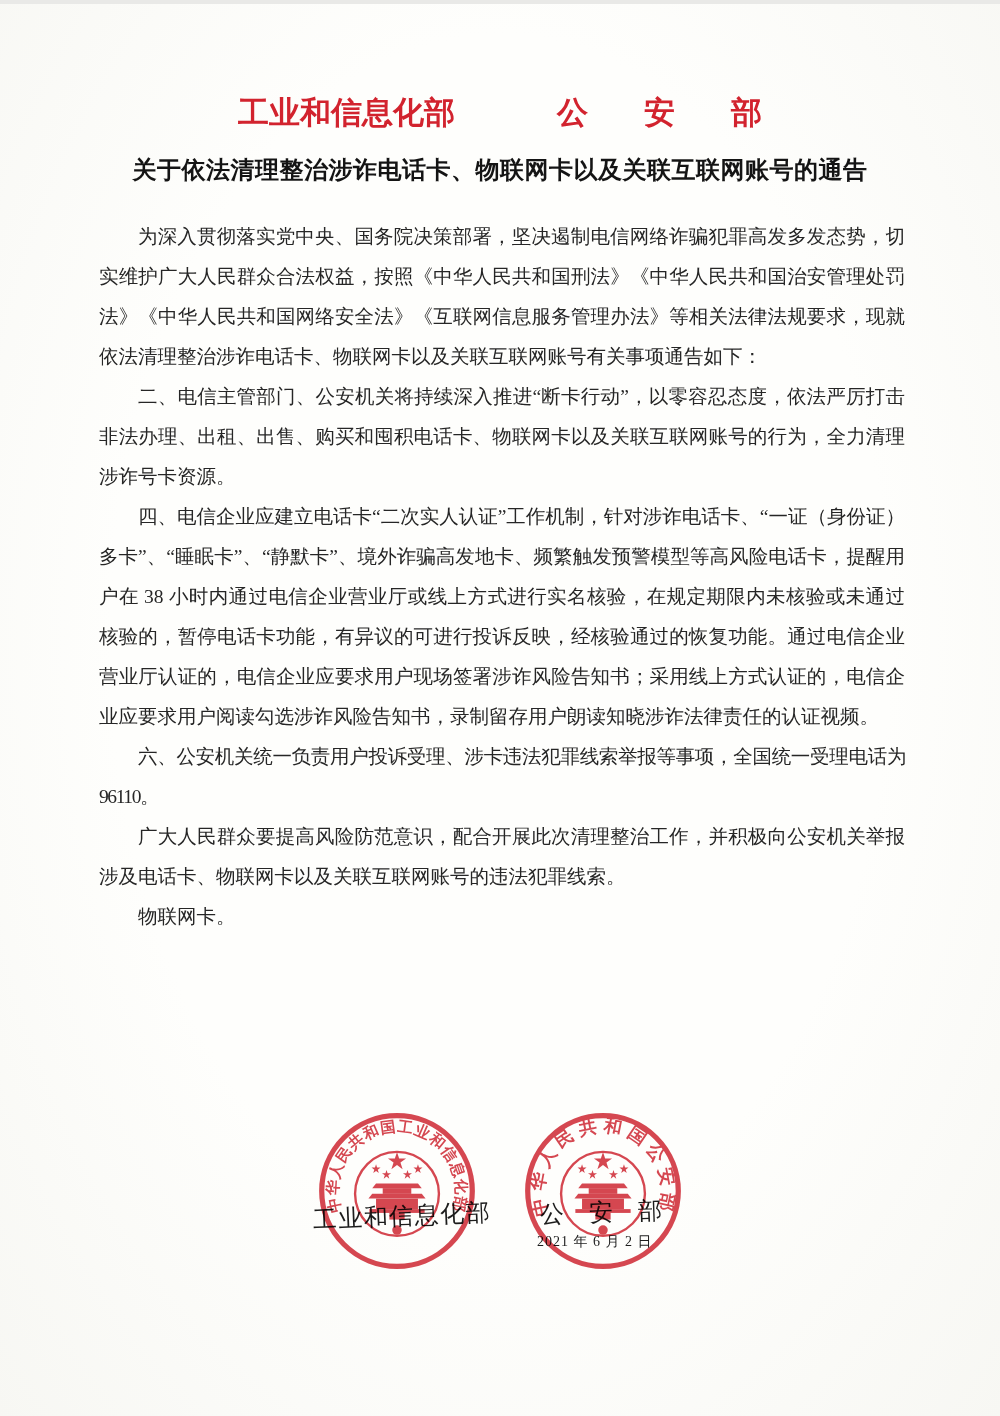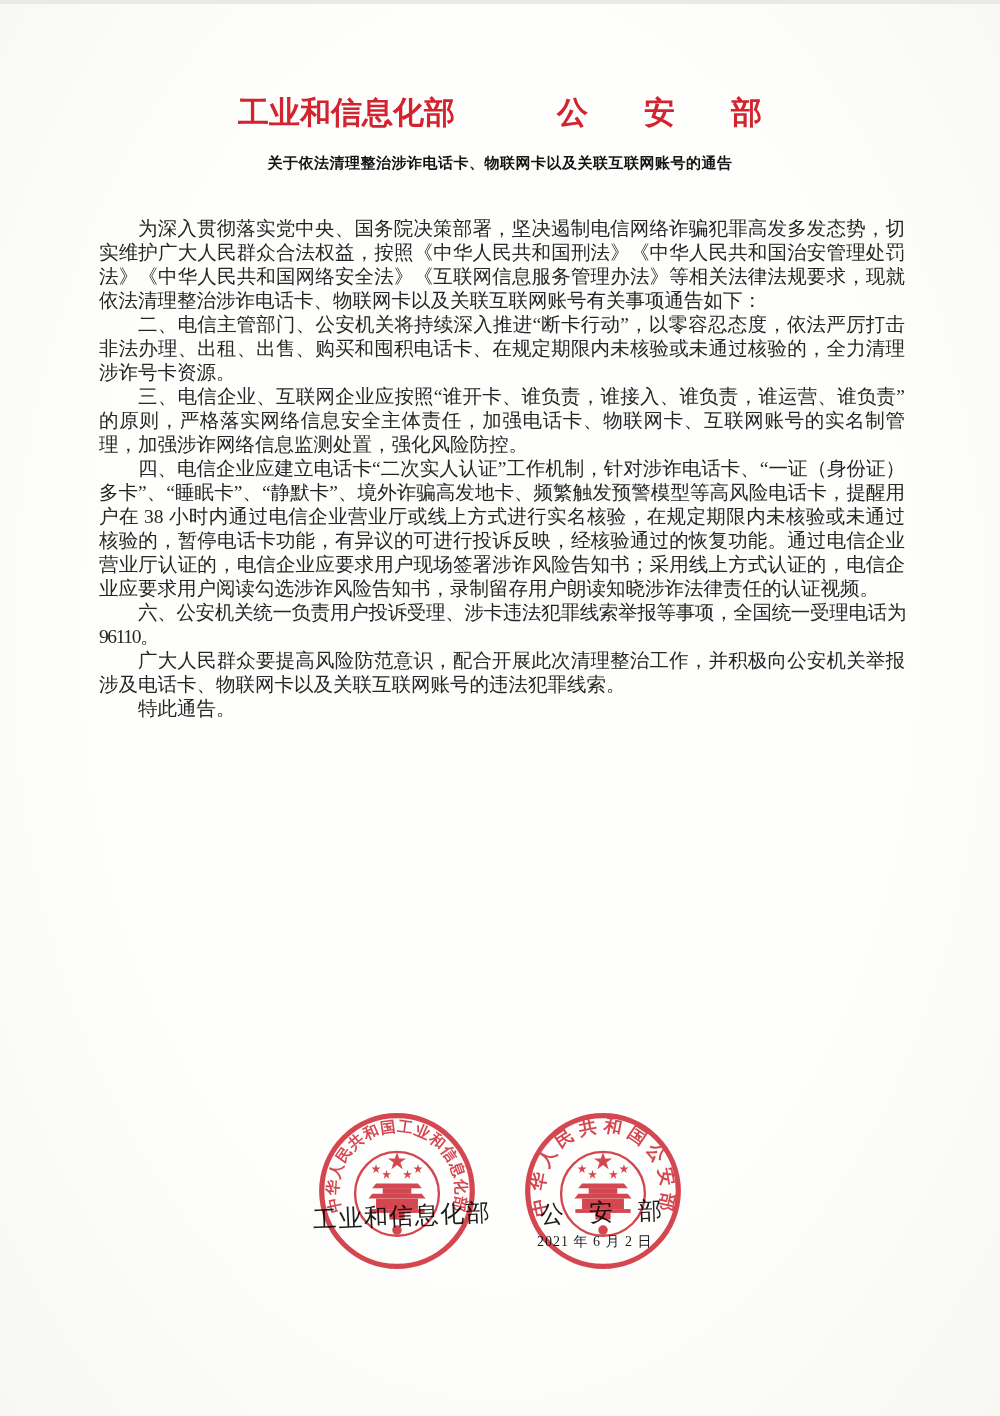--- a/index.html
+++ b/index.html
@@ -39,33 +39,33 @@
   }
 
   
   .doc-title {
     position: absolute;
     top: 150px;
     left: 0;
     width: 100%;
     text-align: center;
     font-weight: 700;
-    font-size: 15px;
+    font-size: 24px;
     color: #141414;
     letter-spacing: 0.5px;
   }
 
   
   .body-text {
     position: absolute;
     top: 213px;
     left: 99px;
     width: 806px;
     font-size: 19.5px;
-    line-height: 24px;
+    line-height: 40px;
     text-align: justify;
   }
   .body-text p {
     margin: 0;
     text-indent: 2em;
   }
   .body-text p.squeeze {
     letter-spacing: -1.4px;
   }
 
@@ -141,26 +141,25 @@
 
   <div class="header-line">
     <span>工业和信息化部</span>
     <span class="ministry-mps">公安部</span>
   </div>
 
   <div class="doc-title">关于依法清理整治涉诈电话卡、物联网卡以及关联互联网账号的通告</div>
 
   <div class="body-text">
     <p>为深入贯彻落实党中央、国务院决策部署，坚决遏制电信网络诈骗犯罪高发多发态势，切实维护广大人民群众合法权益，按照《中华人民共和国刑法》《中华人民共和国治安管理处罚法》《中华人民共和国网络安全法》《互联网信息服务管理办法》等相关法律法规要求，现就依法清理整治涉诈电话卡、物联网卡以及关联互联网账号有关事项通告如下：</p>
-    <p>二、电信主管部门、公安机关将持续深入推进“断卡行动”，以零容忍态度，依法严厉打击非法办理、出租、出售、购买和囤积电话卡、在规定期限内未核验或未通过核验的，全力清理涉诈号卡资源。</p>
-    <p>三、电信企业、互联网企业应按照“谁开卡、谁负责，谁接入、谁负责，谁运营、谁负责”的原则，严格落实网络信息安全主体责任，加强电话卡、物联网卡、互联网账号的实名制管理，加强涉诈网络信息监测处置，强化风险防控。</p>
+    <p>二、电信主管部门、公安机关将持续深入推进“断卡行动”，以零容忍态度，依法严厉打击非法办理、出租、出售、购买和囤积电话卡、物联网卡以及关联互联网账号的行为，全力清理涉诈号卡资源。</p>
     <p>四、电信企业应建立电话卡“二次实人认证”工作机制，针对涉诈电话卡、“一证（身份证）多卡”、“睡眠卡”、“静默卡”、境外诈骗高发地卡、频繁触发预警模型等高风险电话卡，提醒用户在 38 小时内通过电信企业营业厅或线上方式进行实名核验，在规定期限内未核验或未通过核验的，暂停电话卡功能，有异议的可进行投诉反映，经核验通过的恢复功能。通过电信企业营业厅认证的，电信企业应要求用户现场签署涉诈风险告知书；采用线上方式认证的，电信企业应要求用户阅读勾选涉诈风险告知书，录制留存用户朗读知晓涉诈法律责任的认证视频。</p>
     <p class="squeeze">六、公安机关统一负责用户投诉受理、涉卡违法犯罪线索举报等事项，全国统一受理电话为 96110。</p>
     <p>广大人民群众要提高风险防范意识，配合开展此次清理整治工作，并积极向公安机关举报涉及电话卡、物联网卡以及关联互联网账号的违法犯罪线索。</p>
-    <p>特此通告。</p>
+    <p>物联网卡。</p>
   </div>
 
   <div class="signer signer-miit">工业和信息化部</div>
 
   <div class="signer signer-mps">公安部</div>
   <div class="seal-date">2021 年 6 月 2 日</div>
 
   <svg class="seal seal-miit" viewBox="0 0 170 170">
     <defs>
       <path id="star-a" d="M0,-1 L0.225,-0.309 L0.951,-0.309 L0.363,0.118 L0.588,0.809 L0,0.382 L-0.588,0.809 L-0.363,0.118 L-0.951,-0.309 L-0.225,-0.309 Z"></path>

